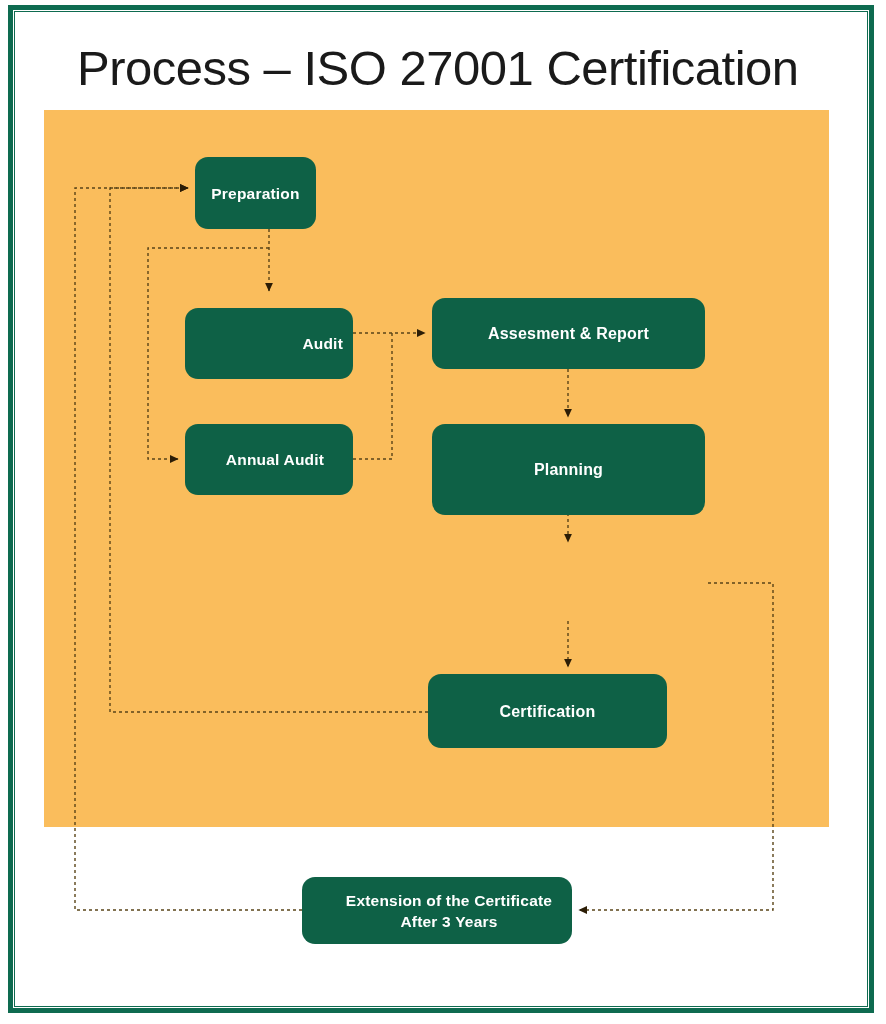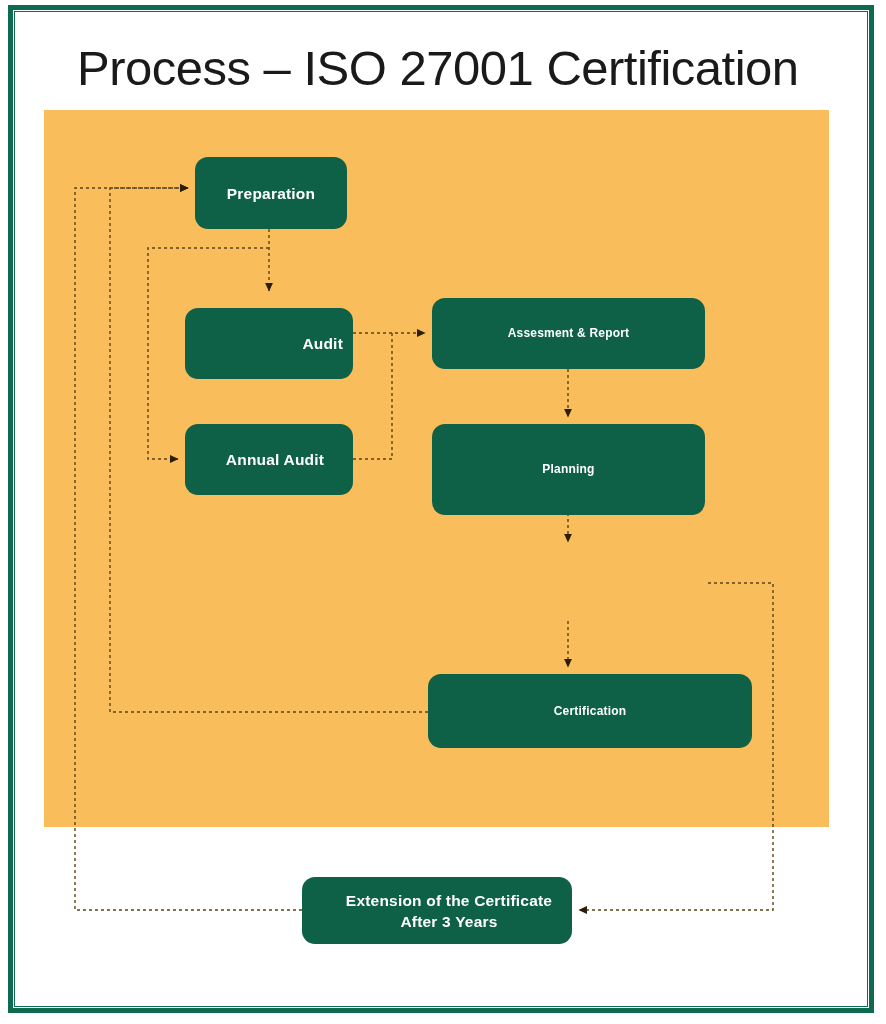--- a/index.html
+++ b/index.html
@@ -93,31 +93,31 @@
     justify-content: center;
     text-align: center;
     box-sizing: border-box;
   }
   .node .node-label {
     font-size: 15.5px;
     line-height: 19px;
     letter-spacing: 0.2px;
     padding: 0 10px;
   }
-  .node.wide .node-label { font-size: 12px; }
+  .node.wide .node-label { font-size: 16px; }
   .node.extension .node-label { font-size: 15.5px; line-height: 21px; }
 
   
-  #node-preparation   { left:195px; top:157px;  width:152px; height:72px;  }
+  #node-preparation   { left:195px; top:157px;  width:121px; height:72px;  }
   #node-audit         { left:185px; top:308px;  width:168px; height:71px;justify-content:flex-end;  }
   #node-annual-audit  { left:185px; top:424px;  width:168px; height:71px;padding-left:12px;  }
   #node-assessment    { left:432px; top:298px;  width:273px; height:71px;  }
   #node-planning      { left:432px; top:424px;  width:273px; height:91px;  }
   #node-implementation{ left:428px; top:549px;  width:280px; height:72px;  }
-  #node-certification { left:428px; top:674px;  width:324px; height:74px;  }
+  #node-certification { left:428px; top:674px;  width:239px; height:74px;  }
   #node-extension     { left:302px; top:877px;  width:270px; height:67px;padding-left:24px;  }
 </style>
 </head>
 <body>
 
 <div id="slide">
 
   <div class="frame"></div>
   <div class="frame-inner"></div>
 

